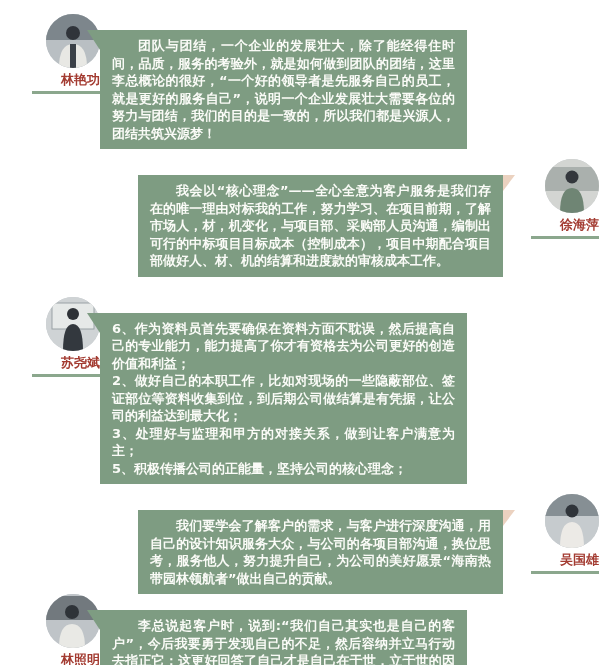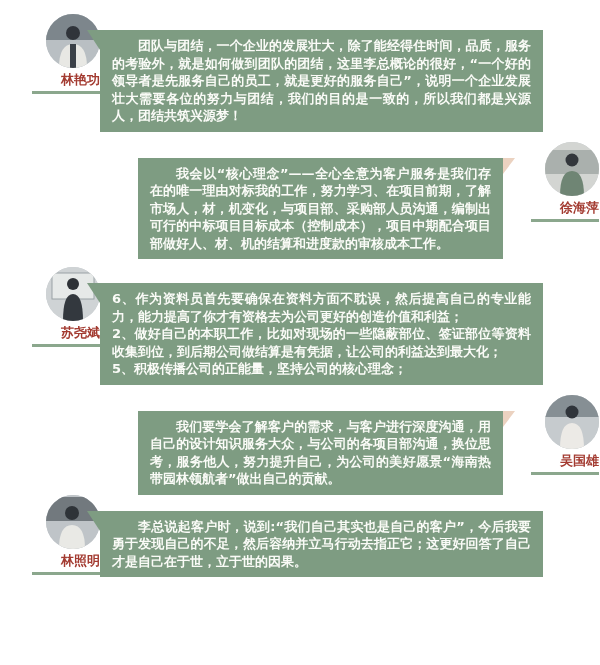--- a/index.html
+++ b/index.html
@@ -30,34 +30,34 @@
   .sender-name{
     margin-top:4px;font-size:13px;font-weight:700;color:var(--name-color);
     white-space:nowrap;line-height:16px;
   }
   .name-underline{margin-top:3px;width:68px;height:3px;background:var(--underline-color);}
   .bubble{
     position:relative;background:var(--bubble-bg);margin-top:16px;
     padding:7px 12px;color:var(--bubble-text);
     font-size:13px;line-height:17.5px;font-weight:700;
   }
-  .msg.left .bubble{width:443px;}
+  .msg.left .bubble{width:367px;}
   .msg.right .bubble{width:365px;}
   .tail-left{
     position:absolute;left:-13px;top:0;width:0;height:0;
     border-right:13px solid var(--bubble-bg);border-bottom:20px solid transparent;
   }
   .tail-right{
     position:absolute;right:-12px;top:0;width:0;height:0;
     border-left:12px solid var(--tail-right);border-bottom:16px solid transparent;
   }
   .para{text-align:justify;}
   .para.indent{text-indent:2em;}
   .m1{margin-bottom:10px;}
-  .m2{margin-bottom:8px;}
+  .m2{margin-bottom:20px;}
   .m3{margin-bottom:10px;}
   .m4{}
 </style>
 </head>
 <body>
 
 <div class="page">
 
   <div class="msg left m1">
     <div class="sender">
@@ -108,20 +108,21 @@
           <path d="M17 54 Q17 27 27 27 Q37 27 37 54 Z" fill="#33383e"></path>
         </svg>
       </div>
       <div class="sender-name">苏尧斌</div>
       <div class="name-underline"></div>
     </div>
     <div class="bubble">
       <span class="tail-left"></span>
       <p class="para">6、作为资料员首先要确保在资料方面不耽误，然后提高自己的专业能力，能力提高了你才有资格去为公司更好的创造价值和利益；</p>
       <p class="para">2、做好自己的本职工作，比如对现场的一些隐蔽部位、签证部位等资料收集到位，到后期公司做结算是有凭据，让公司的利益达到最大化；</p>
+      <p class="para">3、处理好与监理和甲方的对接关系，做到让客户满意为主；</p>
       <p class="para">5、积极传播公司的正能量，坚持公司的核心理念；</p>
     </div>
   </div>
 
   <div class="msg right m4">
     <div class="bubble">
       <span class="tail-right"></span>
       <p class="para indent">我们要学会了解客户的需求，与客户进行深度沟通，用自己的设计知识服务大众，与公司的各项目部沟通，换位思考，服务他人，努力提升自己，为公司的美好愿景“海南热带园林领航者”做出自己的贡献。</p>
     </div>
     <div class="sender">

